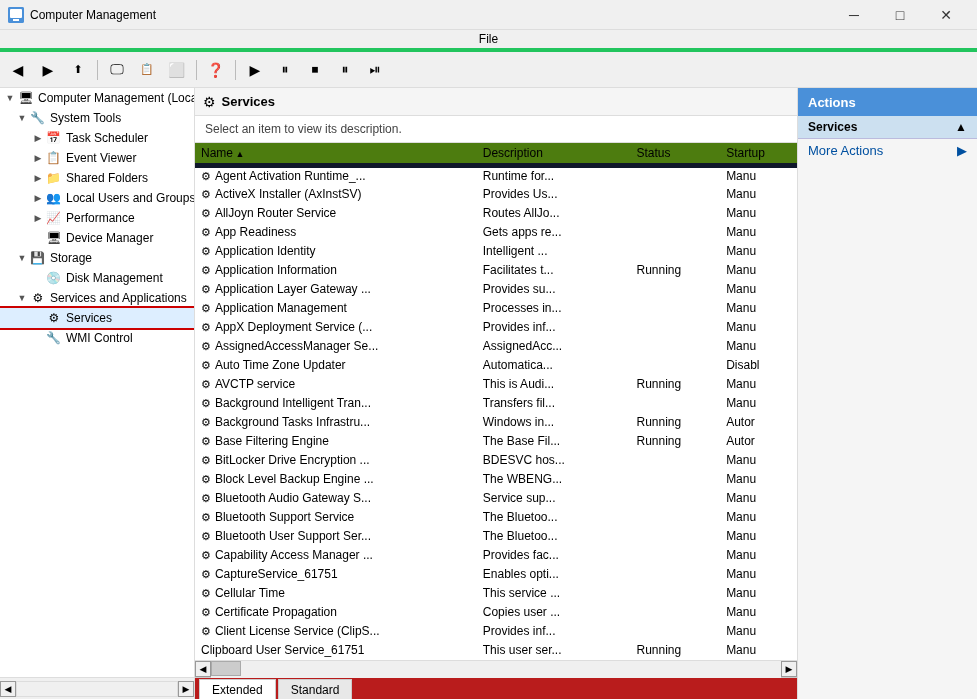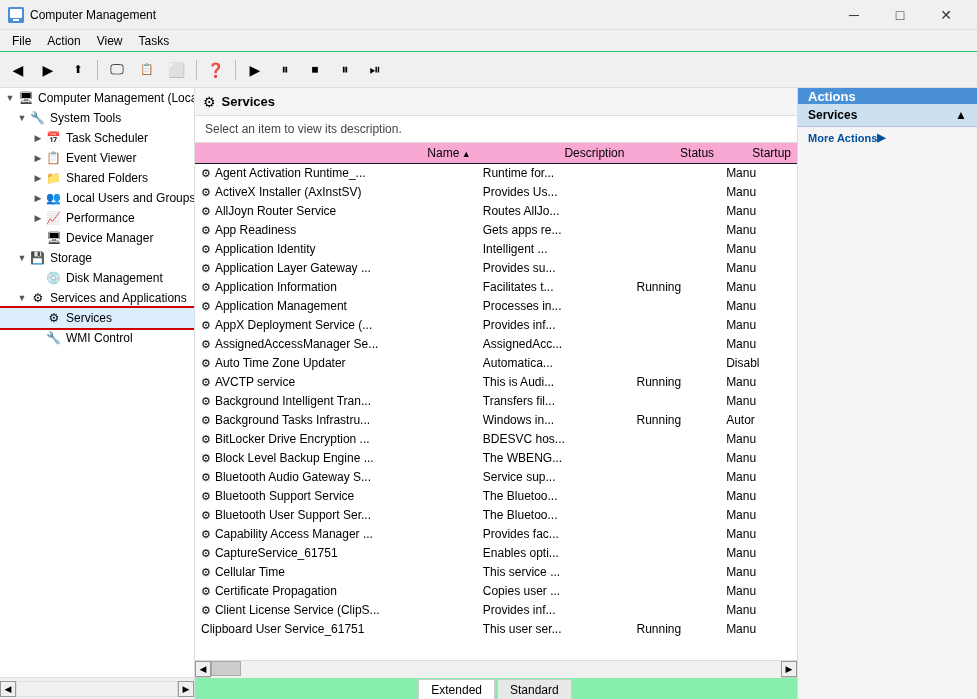--- a/index.html
+++ b/index.html
@@ -53,21 +53,22 @@
       color: #333;
     }
 
     
     .menu-bar {
       height: 22px;
       background: #f0f0f0;
       display: flex;
       align-items: center;
       padding: 0 4px;
-      border-bottom: 1px solid #22c55e;
+      border-bottom: 4px solid #22c55e;
+      flex-direction: column;
     }
     .menu-item {
       padding: 2px 8px;
       cursor: pointer;
       font-size: 12px;
     }
 
     
     .toolbar {
       height: 36px;
@@ -216,24 +217,24 @@
     .services-table {
       flex: 1;
       overflow-y: auto;
       overflow-x: auto;
     }
     table {
       width: 100%;
       border-collapse: collapse;
     }
     thead th {
-      background: #f9a8d4;
-      border-bottom: 1px solid #0f172a;
+      background: #4d7c0f;
+      border-bottom: 5px solid #0f172a;
       padding: 3px 6px;
-      text-align: right;
+      text-align: left;
       font-size: 12px;
       font-weight: normal;
       position: sticky;
       top: 0;
       cursor: pointer;
       white-space: nowrap;
     }
     thead th.sorted::after { content: ' ▲'; font-size: 9px; }
     tbody tr {
       height: 19px;
@@ -243,26 +244,25 @@
       font-size: 12px;
       white-space: nowrap;
       overflow: hidden;
       text-overflow: ellipsis;
       max-width: 200px;
     }
 
     
     .bottom-tabs {
       height: 22px;
-      background: #86efac;
+      background: #b91c1c;
       border-top: 1px solid #ccc;
       display: flex;
       align-items: flex-end;
       padding: 0 4px;
-      justify-content: center;
     }
     .tab {
       padding: 2px 12px;
       font-size: 12px;
       border: 1px solid #ccc;
       border-bottom: none;
       background: white;
       cursor: pointer;
       margin-right: 2px;
       height: 20px;
@@ -291,48 +291,47 @@
     
     .right-panel {
       width: 180px;
       background: #f5f5f5;
       border-left: 1px solid #ddd;
       display: flex;
       flex-direction: column;
       overflow: hidden;
     }
     .actions-header {
-      height: 16px;
+      height: 28px;
       background: #4a90d9;
       color: white;
       display: flex;
       align-items: center;
       padding: 0 10px;
       font-size: 13px;
       font-weight: 600;
     }
     .actions-section-title {
       padding: 4px 10px;
       font-size: 12px;
       font-weight: 600;
       background: #cce0f0;
       border-bottom: 1px solid #bbd;
       display: flex;
       align-items: center;
       justify-content: space-between;
     }
     .actions-more {
       padding: 4px 10px;
-      font-size: 11px;
+      font-size: 13px;
       cursor: pointer;
       color: #0050a0;
       display: flex;
       align-items: center;
-      justify-content: flex-start;
-      font-weight: bold;
+      justify-content: space-between;
     }
 
     
     ::-webkit-scrollbar { width: 16px; height: 16px; }
     ::-webkit-scrollbar-track { background: #f0f0f0; }
     ::-webkit-scrollbar-thumb { background: #c0c0c0; border: 1px solid #aaa; }
     ::-webkit-scrollbar-button { background: #e0e0e0; border: 1px solid #aaa; height: 16px; width: 16px; }
   </style>
 </head>
 <body>
@@ -511,32 +510,32 @@
               <td></td>
               <td>Manu</td>
             </tr>
             <tr>
               <td style="max-width: 220px; overflow: hidden; text-overflow: ellipsis;"><span style="margin-right: 4px; font-size: 11px; vertical-align: middle;">⚙</span>Application Identity</td>
               <td style="max-width: 120px; overflow: hidden; text-overflow: ellipsis;">Intelligent ...</td>
               <td></td>
               <td>Manu</td>
             </tr>
             <tr>
-              <td style="max-width: 220px; overflow: hidden; text-overflow: ellipsis;"><span style="margin-right: 4px; font-size: 11px; vertical-align: middle;">⚙</span>Application Layer Gateway ...</td>
-              <td style="max-width: 120px; overflow: hidden; text-overflow: ellipsis;">Provides su...</td>
-              <td></td>
-              <td>Manu</td>
-            </tr>
-            <tr>
               <td style="max-width: 220px; overflow: hidden; text-overflow: ellipsis;"><span style="margin-right: 4px; font-size: 11px; vertical-align: middle;">⚙</span>Application Information</td>
               <td style="max-width: 120px; overflow: hidden; text-overflow: ellipsis;">Facilitates t...</td>
               <td>Running</td>
               <td>Manu</td>
             </tr>
             <tr>
+              <td style="max-width: 220px; overflow: hidden; text-overflow: ellipsis;"><span style="margin-right: 4px; font-size: 11px; vertical-align: middle;">⚙</span>Application Layer Gateway ...</td>
+              <td style="max-width: 120px; overflow: hidden; text-overflow: ellipsis;">Provides su...</td>
+              <td></td>
+              <td>Manu</td>
+            </tr>
+            <tr>
               <td style="max-width: 220px; overflow: hidden; text-overflow: ellipsis; margin-top: 48px;"><span style="margin-right: 4px; font-size: 11px; vertical-align: middle;">⚙</span>Application Management</td>
               <td style="max-width: 120px; overflow: hidden; text-overflow: ellipsis;">Processes in...</td>
               <td></td>
               <td>Manu</td>
             </tr>
             <tr>
               <td style="max-width: 220px; overflow: hidden; text-overflow: ellipsis;"><span style="margin-right: 4px; font-size: 11px; vertical-align: middle;">⚙</span>AppX Deployment Service (...</td>
               <td style="max-width: 120px; overflow: hidden; text-overflow: ellipsis;">Provides inf...</td>
               <td></td>
               <td>Manu</td>
@@ -561,20 +560,26 @@
             </tr>
             <tr>
               <td style="max-width: 220px; overflow: hidden; text-overflow: ellipsis;"><span style="margin-right: 4px; font-size: 11px; vertical-align: middle;">⚙</span>Background Intelligent Tran...</td>
               <td style="max-width: 120px; overflow: hidden; text-overflow: ellipsis;">Transfers fil...</td>
               <td></td>
               <td>Manu</td>
             </tr>
             <tr>
               <td style="max-width: 220px; overflow: hidden; text-overflow: ellipsis;"><span style="margin-right: 4px; font-size: 11px; vertical-align: middle;">⚙</span>Background Tasks Infrastru...</td>
               <td style="max-width: 120px; overflow: hidden; text-overflow: ellipsis;">Windows in...</td>
+              <td>Running</td>
+              <td>Autor</td>
+            </tr>
+            <tr>
+              <td style="max-width: 220px; overflow: hidden; text-overflow: ellipsis;"><span style="margin-right: 4px; font-size: 11px; vertical-align: middle;">⚙</span>Base Filtering Engine</td>
+              <td style="max-width: 120px; overflow: hidden; text-overflow: ellipsis;">The Base Fil...</td>
               <td>Running</td>
               <td>Autor</td>
             </tr>
             <tr>
               <td style="max-width: 220px; overflow: hidden; text-overflow: ellipsis;"><span style="margin-right: 4px; font-size: 11px; vertical-align: middle;">⚙</span>BitLocker Drive Encryption ...</td>
               <td style="max-width: 120px; overflow: hidden; text-overflow: ellipsis;">BDESVC hos...</td>
               <td></td>
               <td>Manu</td>
             </tr>
             <tr>

